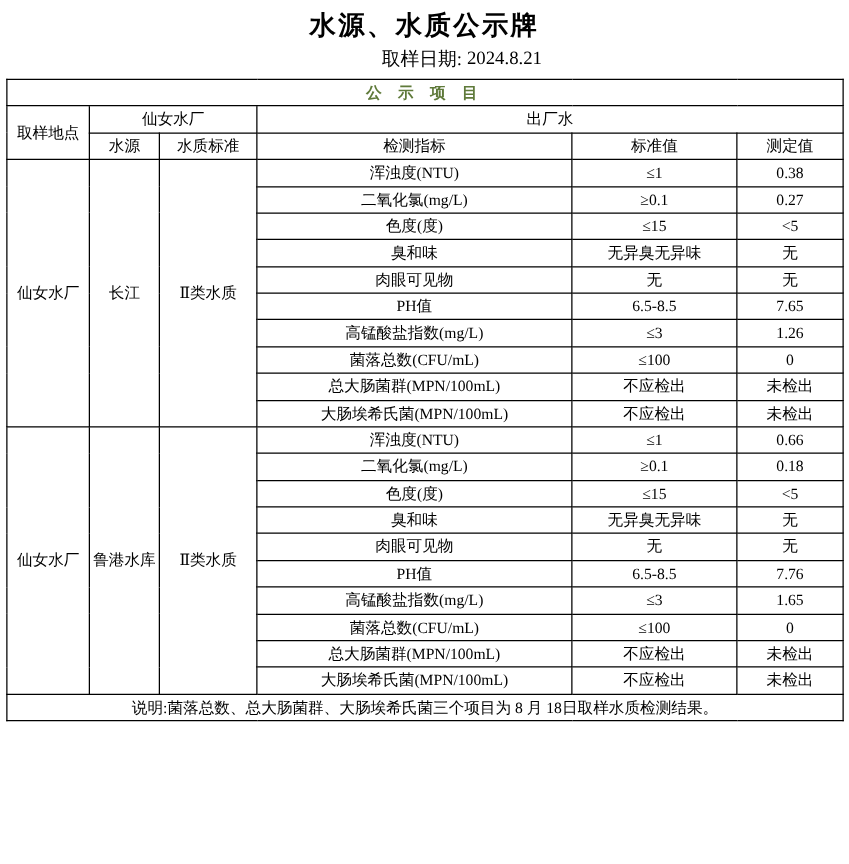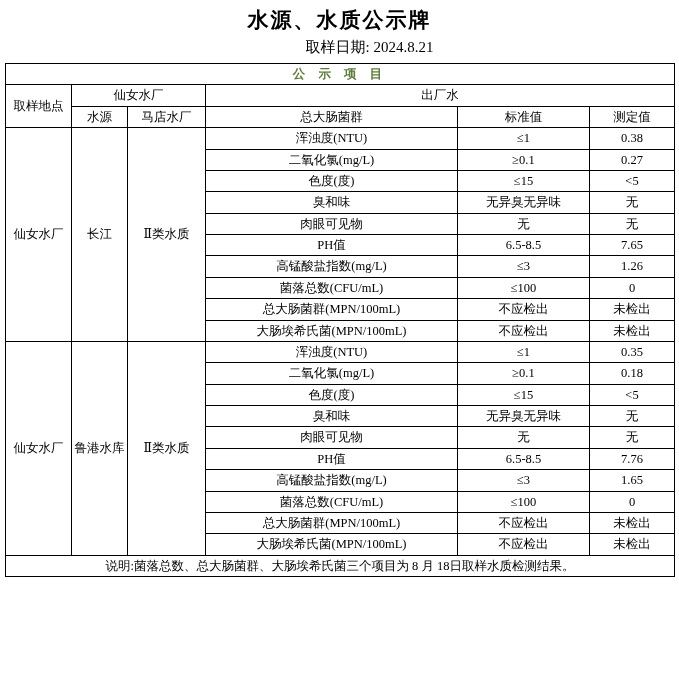--- a/index.html
+++ b/index.html
@@ -107,22 +107,22 @@
         <tr>
           <td class="banner" colspan="6">公 示 项 目</td>
         </tr>
         <tr>
           <td class="hdr" rowspan="2">取样地点</td>
           <td class="hdr" colspan="2">仙女水厂</td>
           <td class="hdr" colspan="3">出厂水</td>
         </tr>
         <tr>
           <td class="hdr">水源</td>
-          <td class="hdr">马店水厂</td>
-          <td class="hdr">总大肠菌群</td>
+          <td class="hdr">水质标准</td>
+          <td class="hdr">检测指标</td>
           <td class="hdr">标准值</td>
           <td class="hdr">测定值</td>
         </tr>
         <tr>
           <td class="plant" rowspan="10">仙女水厂</td>
           <td class="plant" rowspan="10">长江</td>
           <td class="plant" rowspan="10">Ⅱ类水质</td>
           <td class="idx">浑浊度(NTU)</td>
           <td class="idx">≤1</td>
           <td class="idx">0.38</td>
@@ -171,21 +171,21 @@
           <td class="idx">大肠埃希氏菌(MPN/100mL)</td>
           <td class="idx">不应检出</td>
           <td class="idx">未检出</td>
         </tr>
         <tr>
           <td class="plant" rowspan="10">仙女水厂</td>
           <td class="plant" rowspan="10">鲁港水库</td>
           <td class="plant" rowspan="10">Ⅱ类水质</td>
           <td class="idx">浑浊度(NTU)</td>
           <td class="idx">≤1</td>
-          <td class="idx">0.35</td>
+          <td class="idx">0.66</td>
         </tr>
         <tr>
           <td class="idx">二氧化氯(mg/L)</td>
           <td class="idx">≥0.1</td>
           <td class="idx">0.18</td>
         </tr>
         <tr>
           <td class="idx">色度(度)</td>
           <td class="idx">≤15</td>
           <td class="idx">&lt;5</td>

